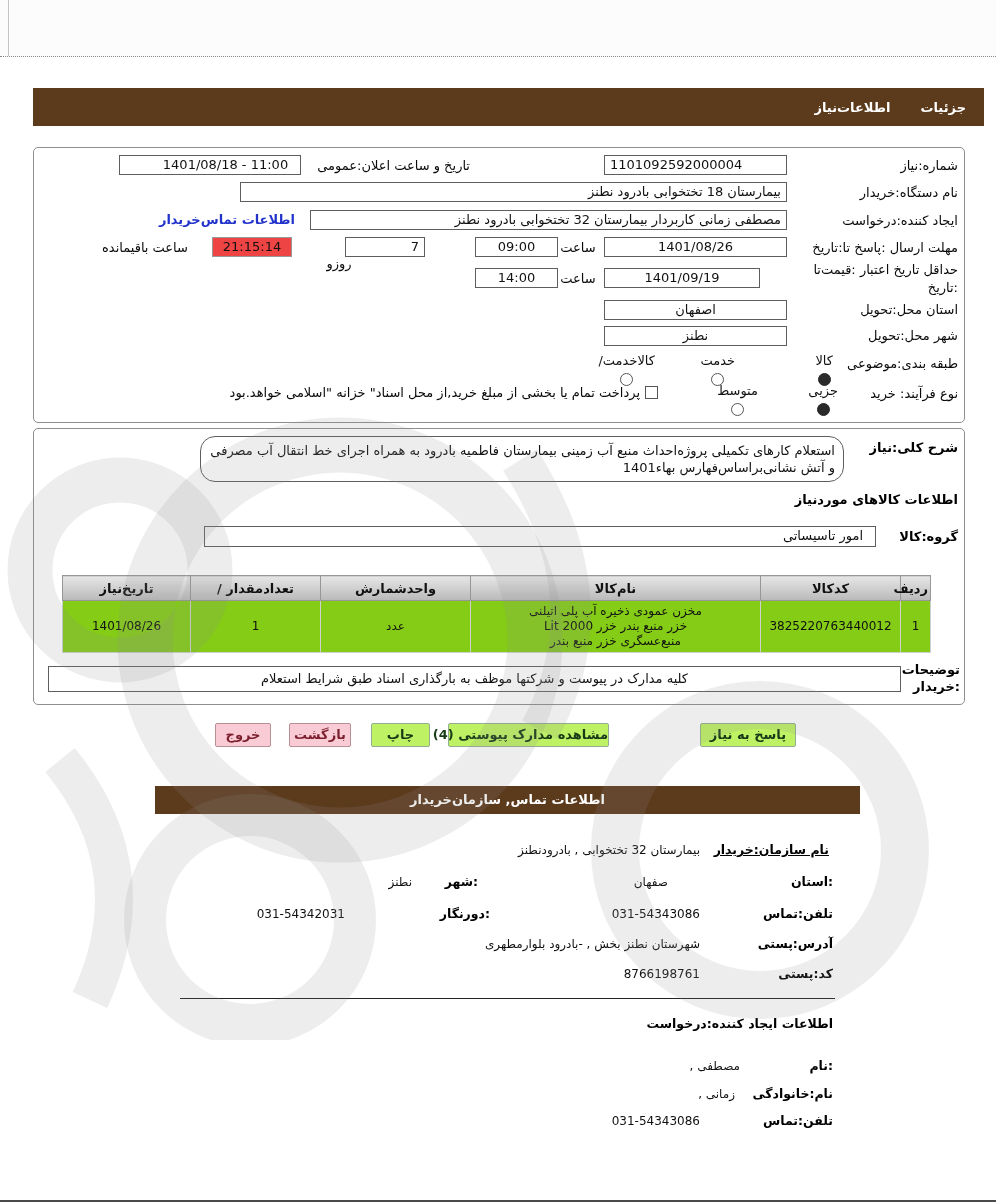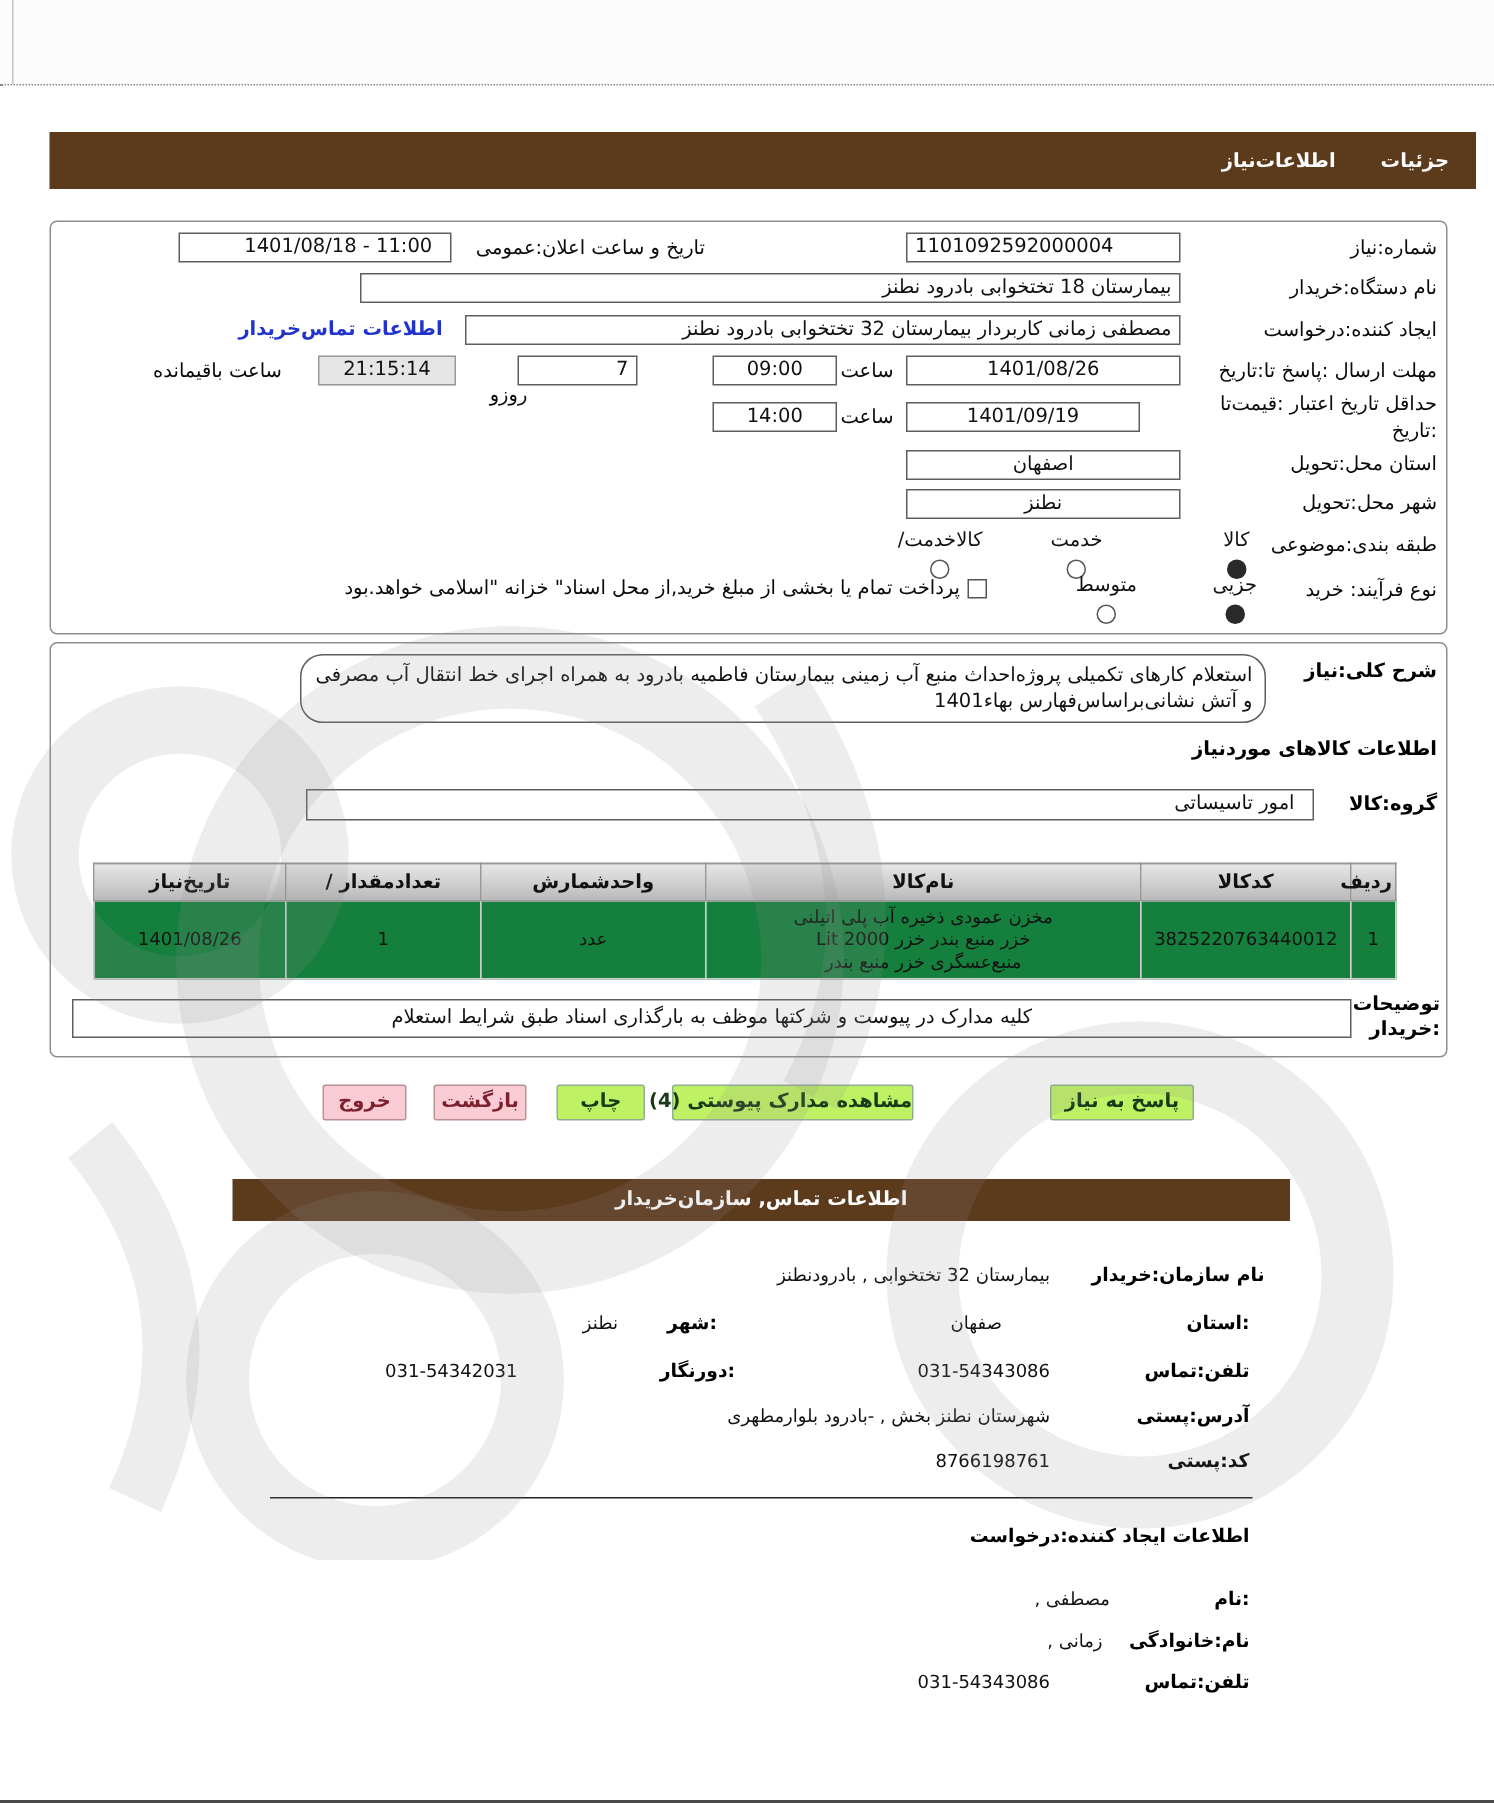--- a/index.html
+++ b/index.html
@@ -32,21 +32,21 @@
   .chk{position:absolute;width:11px;height:11px;border:1px solid #555;background:#fff;}
   .btn{position:absolute;height:24px;line-height:22px;text-align:center;font-size:13px;font-weight:bold;
         border-radius:2px;cursor:pointer;box-sizing:border-box;white-space:nowrap;}
   .btn.pink{background:#f9cbd4;border:1px solid #b98f96;color:#7c1f2e;}
   .btn.green{background:#bef264;border:1px solid #93ad93;color:#173a17;text-align:center;}
   .descbox{position:absolute;border:1px solid #5e5e5e;background:#fff;font-size:13px;text-align:right;
         padding:5px 8px;box-sizing:border-box;line-height:17px;}
   .goods-table{position:absolute;left:62px;top:575px;width:868px;border-collapse:collapse;table-layout:fixed;}
   .goods-table th{background:linear-gradient(#e6e6e6,#b9b9b9);border:1px solid #979797;font-size:13px;
         font-weight:bold;height:24px;padding:0 2px;}
-  .goods-table td{border:1px solid #cfcfcf;background:#15803d;font-size:12px;text-align:center;
+  .goods-table td{border:1px solid #cfcfcf;background:#84cc16;font-size:12px;text-align:center;
         vertical-align:middle;padding:3px 2px;line-height:15px;}
   .divider{position:absolute;left:180px;top:998px;width:655px;border-top:1px solid #222;}
   .watermark{position:absolute;left:0;top:400px;z-index:40;pointer-events:none;}
 </style>
 </head>
 <body>
 
 <div class="page">
 
   <div class="top-strip"></div>
@@ -80,21 +80,21 @@
   <span class="lbl" style="right:38px;top:213px;">ایجاد کننده:درخواست</span>
   <div class="inp" style="left:310px;top:210px;width:477px;">مصطفی زمانی کاربردار بیمارستان 32 تختخوابی بادرود نطنز</div>
   <span class="link" style="left:152px;top:212px;width:150px;">اطلاعات تماس‌خریدار</span>
 
   <span class="lbl" style="right:38px;top:240px;">مهلت ارسال :پاسخ تا:تاریخ</span>
   <div class="inp ltr center" style="left:604px;top:237px;width:183px;">1401/08/26</div>
   <span class="lbl center" style="left:556px;top:240px;width:44px;">ساعت</span>
   <div class="inp ltr center" style="left:475px;top:237px;width:83px;">09:00</div>
   <div class="inp" style="left:345px;top:237px;width:80px;">7</div>
   <span class="lbl center" style="left:296px;top:256px;width:46px;padding-left:20px;">روزو</span>
-  <div class="inp ltr center" style="left:212px;top:237px;width:92px;background:#e5e5e5;border-color:#999;">21:15:14</div>
+  <div class="inp ltr center" style="left:212px;top:237px;width:80px;background:#ef4444;border-color:#999;">21:15:14</div>
   <span class="lbl center" style="left:85px;top:240px;width:120px;">ساعت باقیمانده</span>
 
   <span class="lbl" style="right:38px;top:262px;">حداقل تاریخ اعتبار :قیمت‌تا</span>
   <span class="lbl" style="right:38px;top:280px;">:تاریخ</span>
   <div class="inp ltr center" style="left:604px;top:268px;width:156px;">1401/09/19</div>
   <span class="lbl center" style="left:556px;top:271px;width:44px;">ساعت</span>
   <div class="inp ltr center" style="left:475px;top:268px;width:83px;">14:00</div>
 
   <span class="lbl" style="right:38px;top:302px;">استان محل:تحویل</span>
   <div class="inp center" style="left:604px;top:300px;width:183px;">اصفهان</div>
@@ -178,21 +178,21 @@
   <div class="inp center" style="left:48px;top:666px;width:853px;height:26px;line-height:24px;">کلیه مدارک در پیوست و شرکتها موظف به بارگذاری  اسناد طبق  شرایط  استعلام</div>
 
   <div class="btn pink" style="left:215px;top:723px;width:56px;">خروج</div>
   <div class="btn pink" style="left:289px;top:723px;width:62px;">بازگشت</div>
   <div class="btn green" style="left:371px;top:723px;width:59px;">چاپ</div>
   <div class="btn green" style="left:448px;top:723px;width:161px;">مشاهده مدارک پیوستی (4)</div>
   <div class="btn green" style="left:700px;top:723px;width:96px;">پاسخ به نیاز</div>
 
   <div class="bar bar2">اطلاعات  تماس, سازمان‌خریدار</div>
 
-  <span class="clbl" style="right:153px;top:842px;">نام سازمان:خریدار</span>
+  <span class="clbl" style="right:167px;top:842px;text-decoration:underline;">نام سازمان:خریدار</span>
   <span class="val" style="right:296px;top:843px;">بیمارستان 32 تختخوابی , بادرودنطنز</span>
 
   <span class="clbl" style="right:163px;top:874px;">:استان</span>
   <span class="val" style="right:328px;top:875px;">صفهان</span>
   <span class="clbl" style="right:518px;top:874px;">:شهر</span>
   <span class="val" style="right:584px;top:875px;">نطنز</span>
 
   <span class="clbl" style="right:163px;top:906px;">تلفن:تماس</span>
   <span class="val ltr" style="right:296px;top:907px;">031-54343086</span>
   <span class="clbl" style="right:506px;top:906px;">:دورنگار</span>

